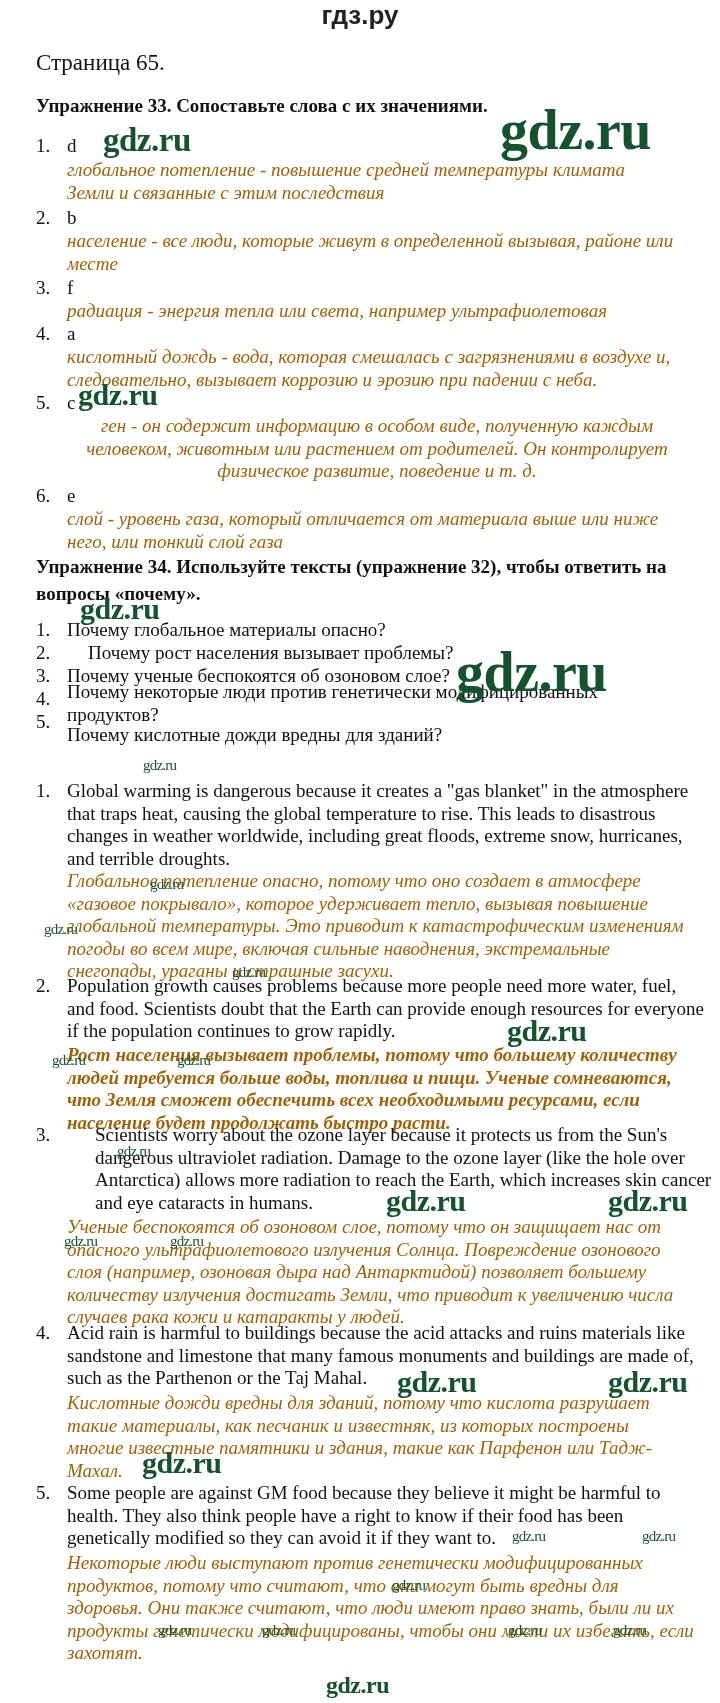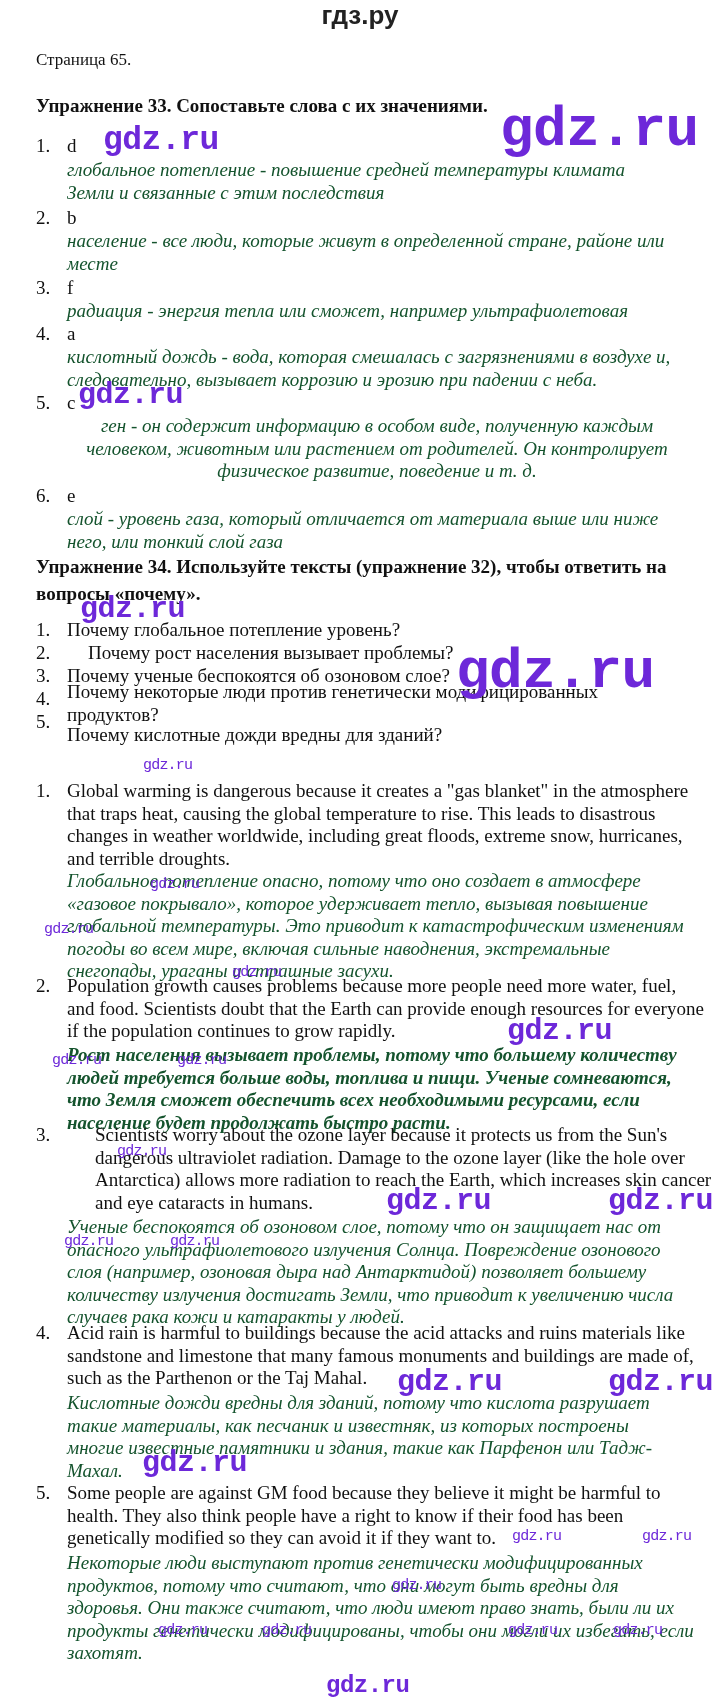--- a/index.html
+++ b/index.html
@@ -1,67 +1,67 @@
 <!DOCTYPE html>
 <html><head>
 <meta charset="utf-8">
 <style>
   html, body { margin: 0; padding: 0; background: #ffffff; }
   body { width: 720px; height: 1703px; position: relative; overflow: hidden;
          font-family: "Liberation Serif", serif; color: #111; }
   .site-header { position: absolute; top: 0; left: 0; width: 720px; text-align: center;
          font-family: "Liberation Sans", sans-serif; font-weight: bold; font-size: 26px;
          color: #222; top: 0px; line-height: 30px; }
-  .page-num { position: absolute; left: 36px; top: 50px; font-size: 17px; }
+  .page-num { position: absolute; left: 36px; top: 50px; font-size: 23px; }
   .h { position: absolute; left: 36px; font-weight: bold; font-size: 19px; line-height: 27px; width: 660px; }
   .num { position: absolute; left: 36px; font-size: 19px; width: 30px; }
   .txt { position: absolute; left: 67px; font-size: 19px; line-height: 22.5px; width: 640px; }
-  .it { font-style: italic; color: #14532d; }
-  .wm { position: absolute; font-family: Liberation Mono, monospace; font-weight: bold; color: #6d28d9; letter-spacing: -0.5px; }
+  .it { font-style: italic; color: #a16207; }
+  .wm { position: absolute; font-family: Liberation Serif, serif; font-weight: bold; color: #14532d; letter-spacing: -0.5px; }
   .wm-xl { font-size: 56px; }
   .wm-l { font-size: 33px; }
   .wm-m { font-size: 30px; }
   .wm-s { font-size: 15px; font-weight: normal; letter-spacing: -0.8px; }
 </style>
 </head>
 <body>
 
 <div class="site-header">гдз.ру</div>
 <div class="page-num">Страница 65.</div>
 
 <div class="h" style="top:92px;">Упражнение 33. Сопоставьте слова с их значениями.</div>
 
 <div class="num" style="top:135px;">1.</div>
 <div class="txt" style="top:135px;">d</div>
 <div class="txt it" style="top:159px; width:600px;">глобальное потепление - повышение средней температуры климата Земли и связанные с этим последствия</div>
 
 <div class="num" style="top:207px;">2.</div>
 <div class="txt" style="top:207px;">b</div>
-<div class="txt it" style="top:230px; width:620px;">население - все люди, которые живут в определенной стране, районе или месте</div>
+<div class="txt it" style="top:230px; width:620px;">население - все люди, которые живут в определенной вызывая, районе или месте</div>
 
 <div class="num" style="top:277px;">3.</div>
 <div class="txt" style="top:277px;">f</div>
-<div class="txt it" style="top:300px;">радиация - энергия тепла или сможет, например ультрафиолетовая</div>
+<div class="txt it" style="top:300px;">радиация - энергия тепла или света, например ультрафиолетовая</div>
 
 <div class="num" style="top:323px;">4.</div>
 <div class="txt" style="top:323px;">a</div>
 <div class="txt it" style="top:346px; width:630px;">кислотный дождь - вода, которая смешалась с загрязнениями в воздухе и, следовательно, вызывает коррозию и эрозию при падении с неба.</div>
 
 <div class="num" style="top:392px;">5.</div>
 <div class="txt" style="top:392px;">c</div>
 <div class="txt it" style="top:415px; width:620px;text-align:center;">ген - он содержит информацию в особом виде, полученную каждым человеком, животным или растением от родителей. Он контролирует физическое развитие, поведение и т. д.</div>
 
 <div class="num" style="top:485px;">6.</div>
 <div class="txt" style="top:485px;">e</div>
 <div class="txt it" style="top:508px; width:620px;">слой - уровень газа, который отличается от материала выше или ниже него, или тонкий слой газа</div>
 
 <div class="h" style="top:553px;">Упражнение 34. Используйте тексты (упражнение 32), чтобы ответить на вопросы «почему».</div>
 
 <div class="num" style="top:619px;">1.</div>
-<div class="txt" style="top:619px;">Почему глобальное потепление уровень?</div>
+<div class="txt" style="top:619px;">Почему глобальное материалы опасно?</div>
 <div class="num" style="top:642px;">2.</div>
 <div class="txt" style="top:642px;margin-left:21px;">Почему рост населения вызывает проблемы?</div>
 <div class="num" style="top:665px;">3.</div>
 <div class="txt" style="top:665px;">Почему ученые беспокоятся об озоновом слое?</div>
 <div class="num" style="top:688px;">4.</div>
 <div class="txt" style="top:724px;">Почему кислотные дожди вредны для зданий?</div>
 <div class="num" style="top:711px;">5.</div>
 <div class="txt" style="top:681px; width:560px;">Почему некоторые люди против генетически модифицированных продуктов?</div>
 
 <div class="num" style="top:780px;">1.</div>

